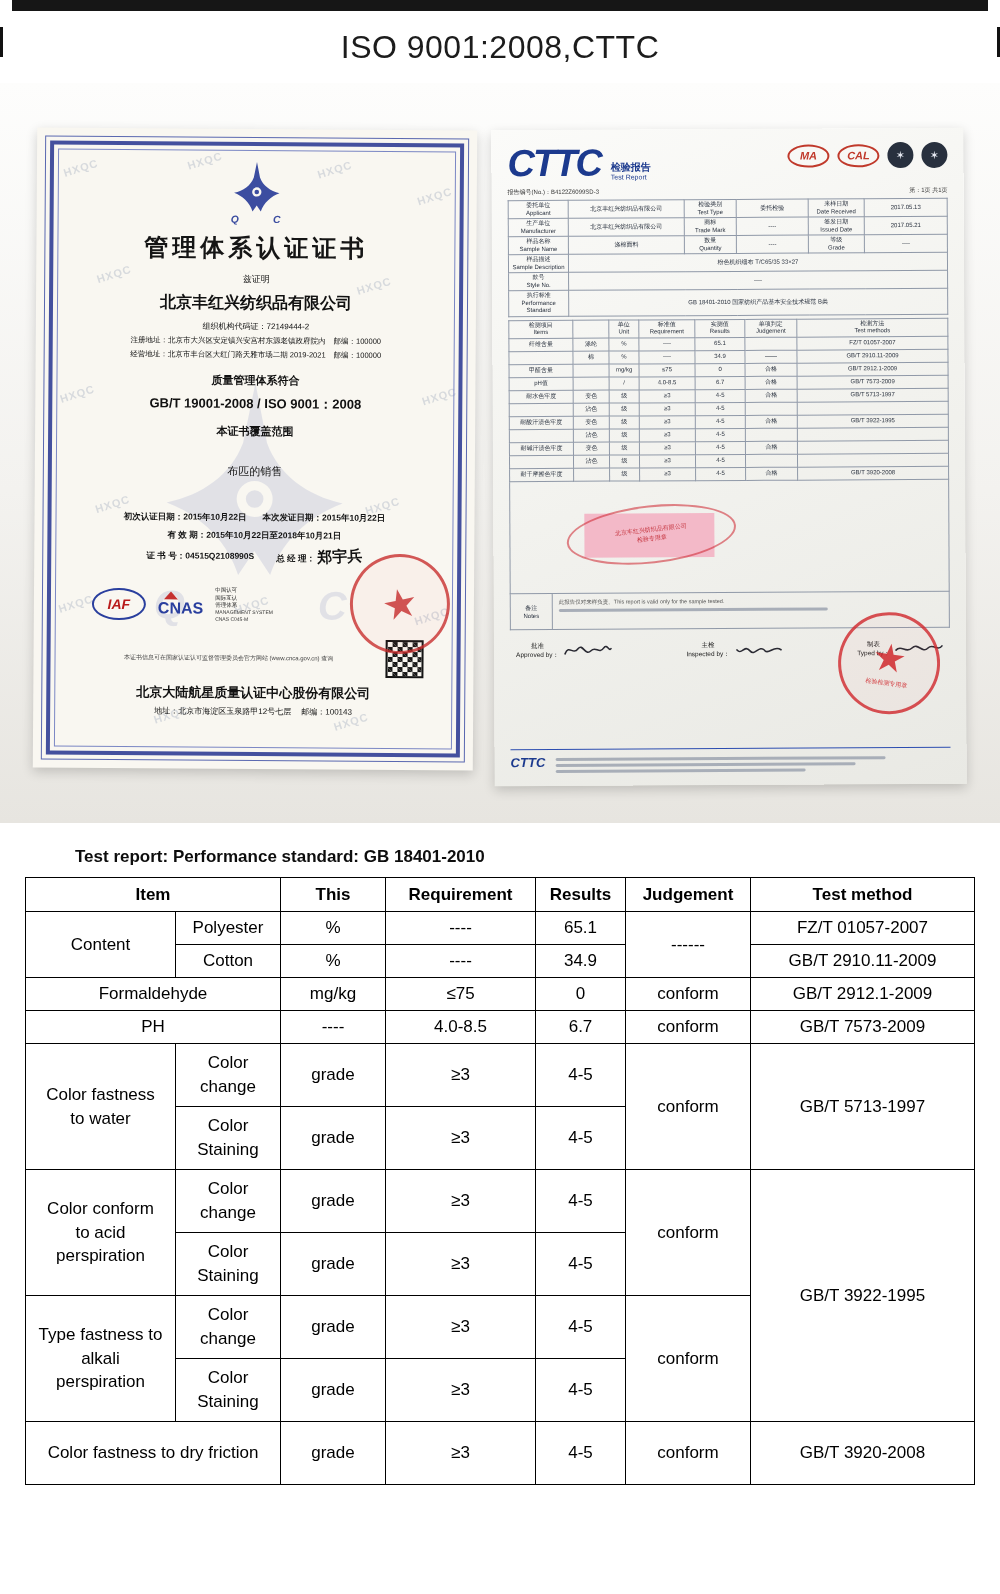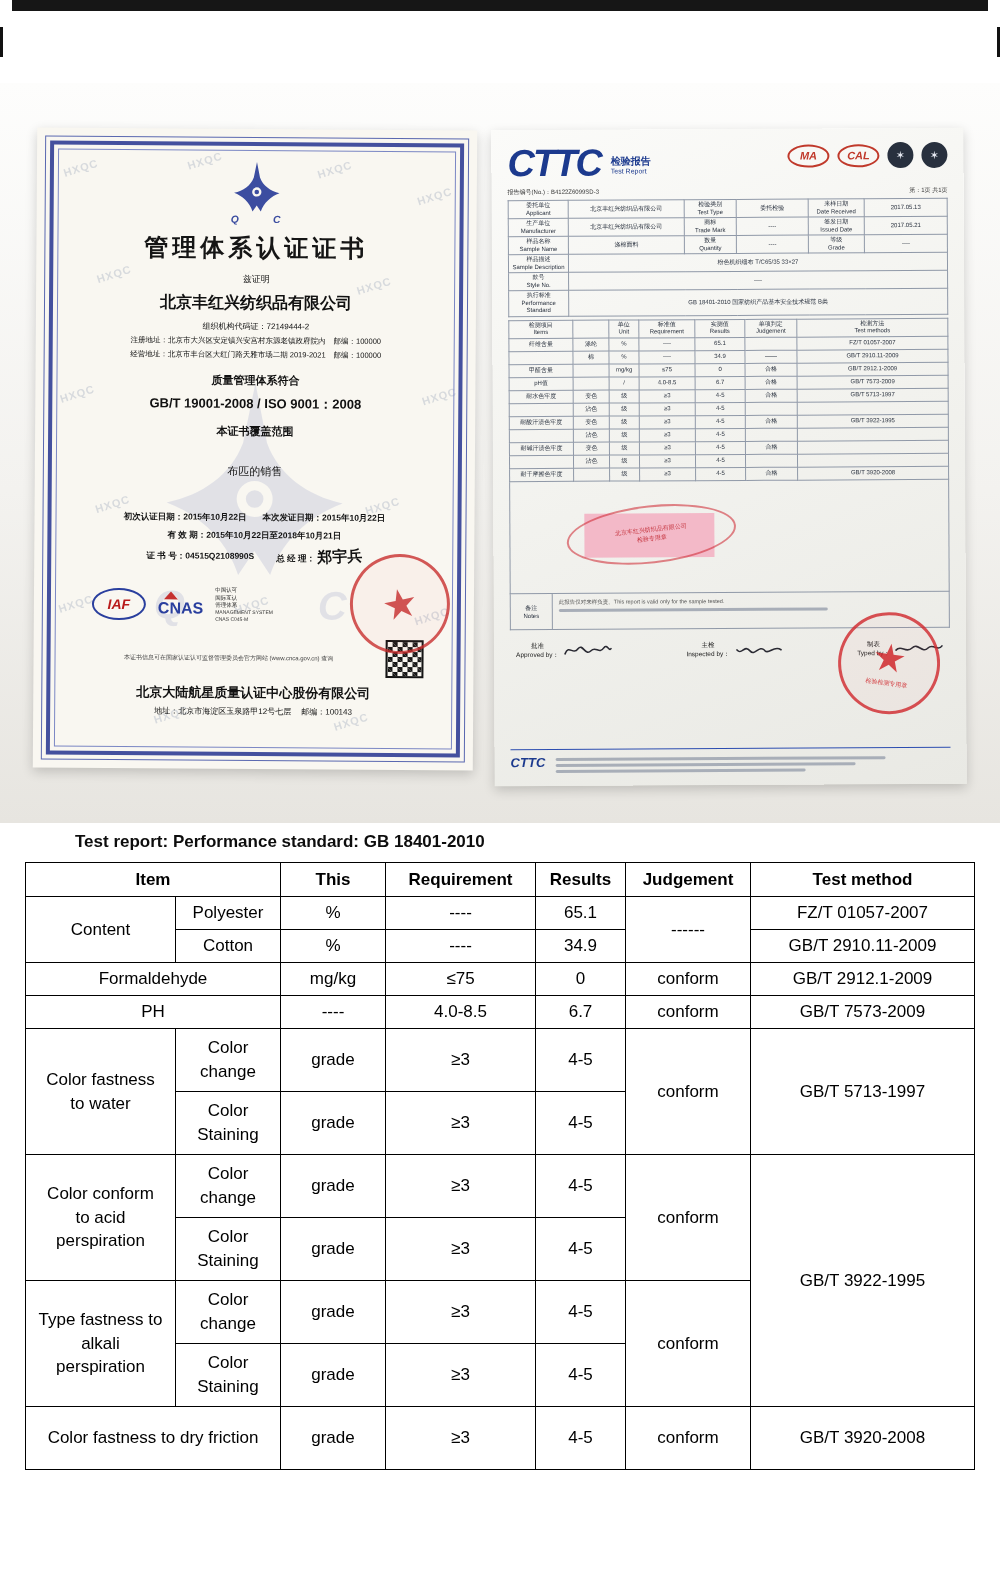--- a/index.html
+++ b/index.html
@@ -74,21 +74,21 @@
            background-size:10px 10px; background-position:0 0,5px 5px; }
   .cl-issuer { margin-top:7px; font-size:13px; font-weight:bold; }
   .cl-issueraddr { margin-top:4px; font-size:8px; display:flex; justify-content:center; gap:10px; }
 
   
   .cert-right { width:472px; height:656px; transform:rotate(-.3deg); padding:14px 16px;
                 background:linear-gradient(160deg,#fbfbf9 0%,#f2f2ee 50%,#e9e9e4 100%); }
   .cr-header { display:flex; align-items:flex-start; gap:10px; }
   .cr-logo { font-size:38px; font-weight:bold; font-style:italic; color:#1c3a8e;
              letter-spacing:-2px; line-height:1; flex:none; }
-  .cr-reporttitle { margin-top:12px; color:#1c3a8e; line-height:1.15; }
+  .cr-reporttitle { margin-top:18px; color:#1c3a8e; line-height:1.15; }
   .cr-reporttitle .cn { font-size:10px; font-weight:bold; }
   .cr-reporttitle .en { font-size:7px; }
   .cr-badges { margin-left:auto; display:flex; align-items:center; gap:8px; }
   .badge-oval { width:42px; height:23px; border:2px solid #c0392b; border-radius:50%;
                 color:#c0392b; font-weight:bold; font-style:italic; font-size:11px;
                 display:flex; align-items:center; justify-content:center; }
   .badge-dark { width:26px; height:26px; border-radius:50%; background:#28303e;
                 color:#e8ebf4; font-size:11px; display:flex; align-items:center; justify-content:center; }
   .cr-noline { margin-top:6px; display:flex; justify-content:space-between;
                font-size:6px; color:#333; }
@@ -119,21 +119,21 @@
                     display:flex; flex-direction:column; align-items:center; justify-content:center;
                     transform:rotate(8deg); color:rgba(208,40,45,.85); background:rgba(255,90,90,.04); }
   .cr-round-stamp .star { font-size:38px; line-height:1; }
   .cr-round-stamp .txt { font-size:6px; margin-top:2px; }
   .cr-footer { position:absolute; left:16px; right:16px; bottom:10px;
                border-top:1.5px solid #2c4db0; padding-top:5px; display:flex; gap:10px; }
   .cr-footer .mini-logo { font-size:13px; font-weight:bold; font-style:italic; color:#1c3a8e; flex:none; }
   .cr-footer .lines { flex:1; }
 
   
-  .report-section { padding:3px 25px 0; }
+  .report-section { padding:18px 25px 0; }
   .report-heading { font-size:17px; font-weight:bold; color:#0d0d0d; margin:6px 0 10px 50px; }
   .main-table { width:950px; border-collapse:collapse; table-layout:fixed; border:1px solid #000; }
   .main-table th, .main-table td { border:1px solid #000; text-align:center; vertical-align:middle;
     font-size:17px; color:#000; padding:2px 12px; line-height:1.4; overflow:hidden; }
   .main-table th { font-weight:bold; }
   tr.rh { height:34px; } tr.r1 { height:33px; } tr.r2 { height:63px; }
 </style>
 </head>
 <body>
 
@@ -146,20 +146,21 @@
       <text x="5" y="60" font-size="10" font-weight="bold" font-style="italic" fill="#3c4da0">Q</text>
       <text x="46" y="60" font-size="10" font-weight="bold" font-style="italic" fill="#3c4da0">C</text>
     </g>
   </defs>
 </svg>
 
 <header>
   <div class="banner-shadow"></div>
   <div class="subtitle-row">
     <span class="edge-tick left"></span>
+    <div class="subtitle">ISO 9001:2008,CTTC</div>
     <span class="edge-tick right"></span>
   </div>
 </header>
 
 <section class="certs">
 
   <div class="cert cert-left">
     <i class="wm" style="left:26px;top:34px">HXQC</i>
     <i class="wm" style="left:150px;top:26px">HXQC</i>
     <i class="wm" style="left:280px;top:34px">HXQC</i>

